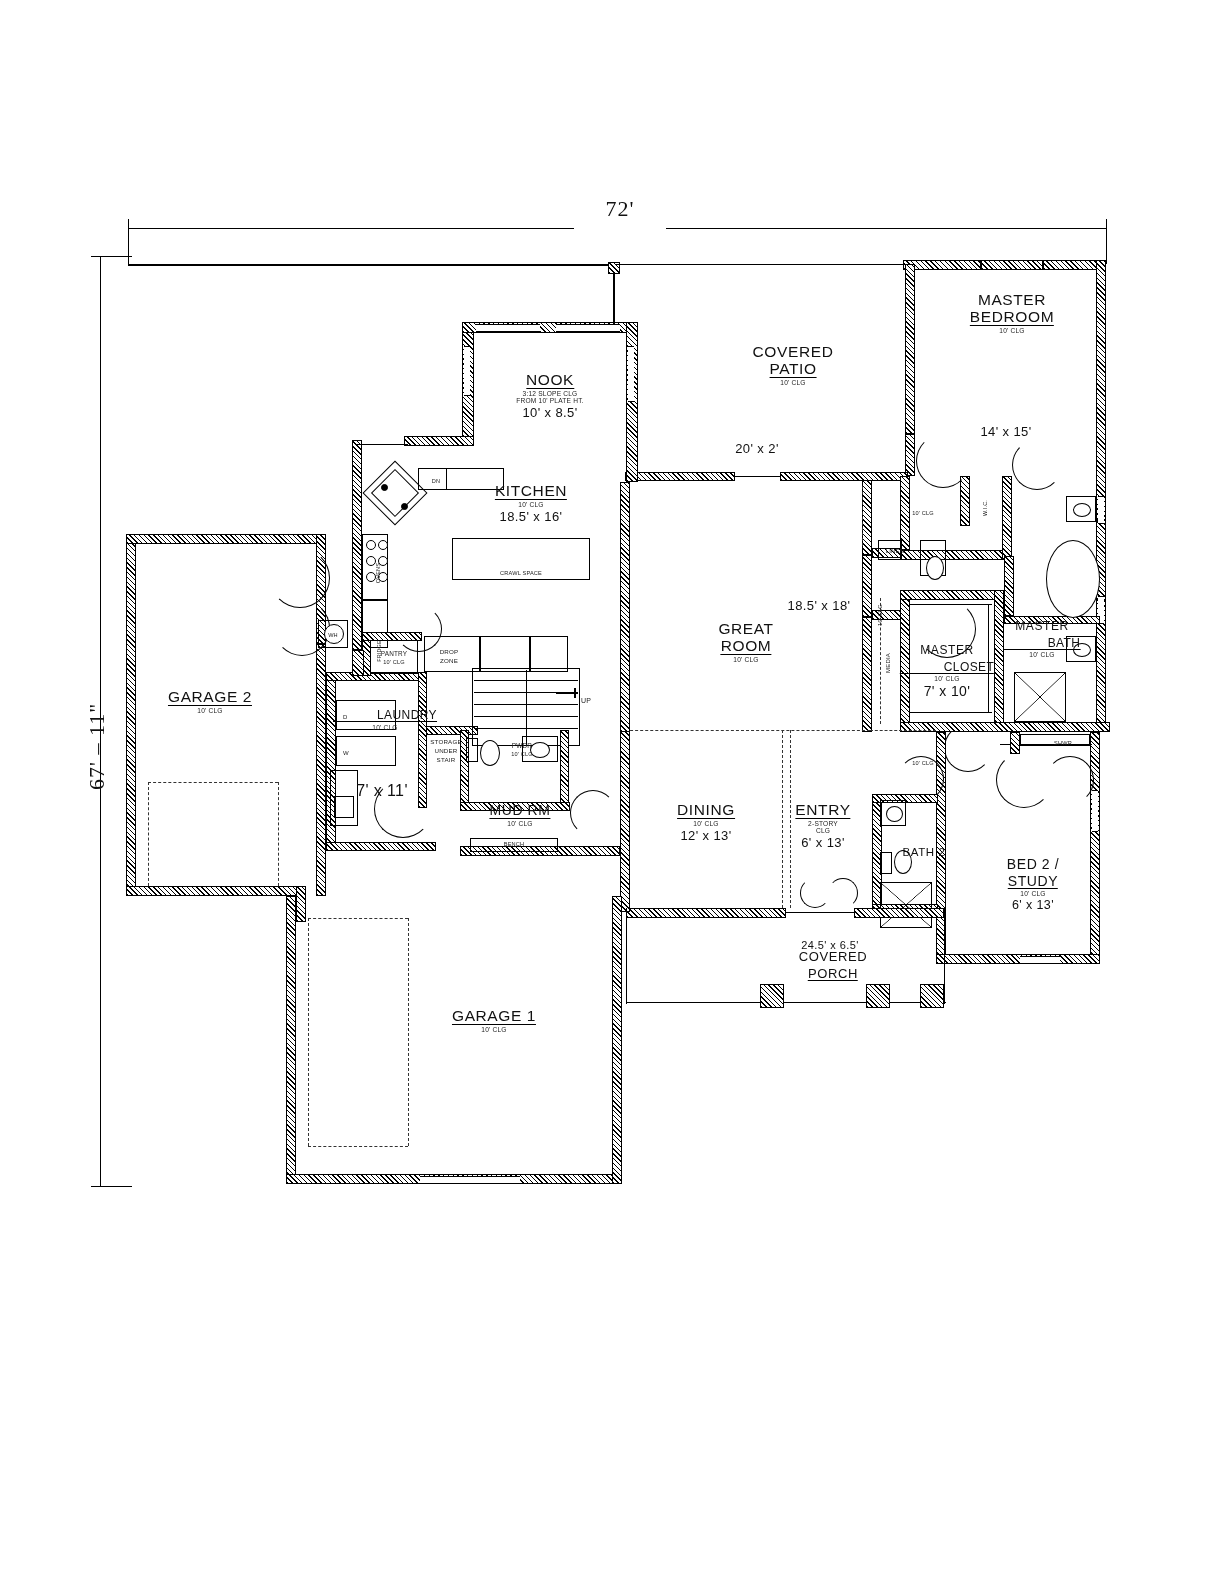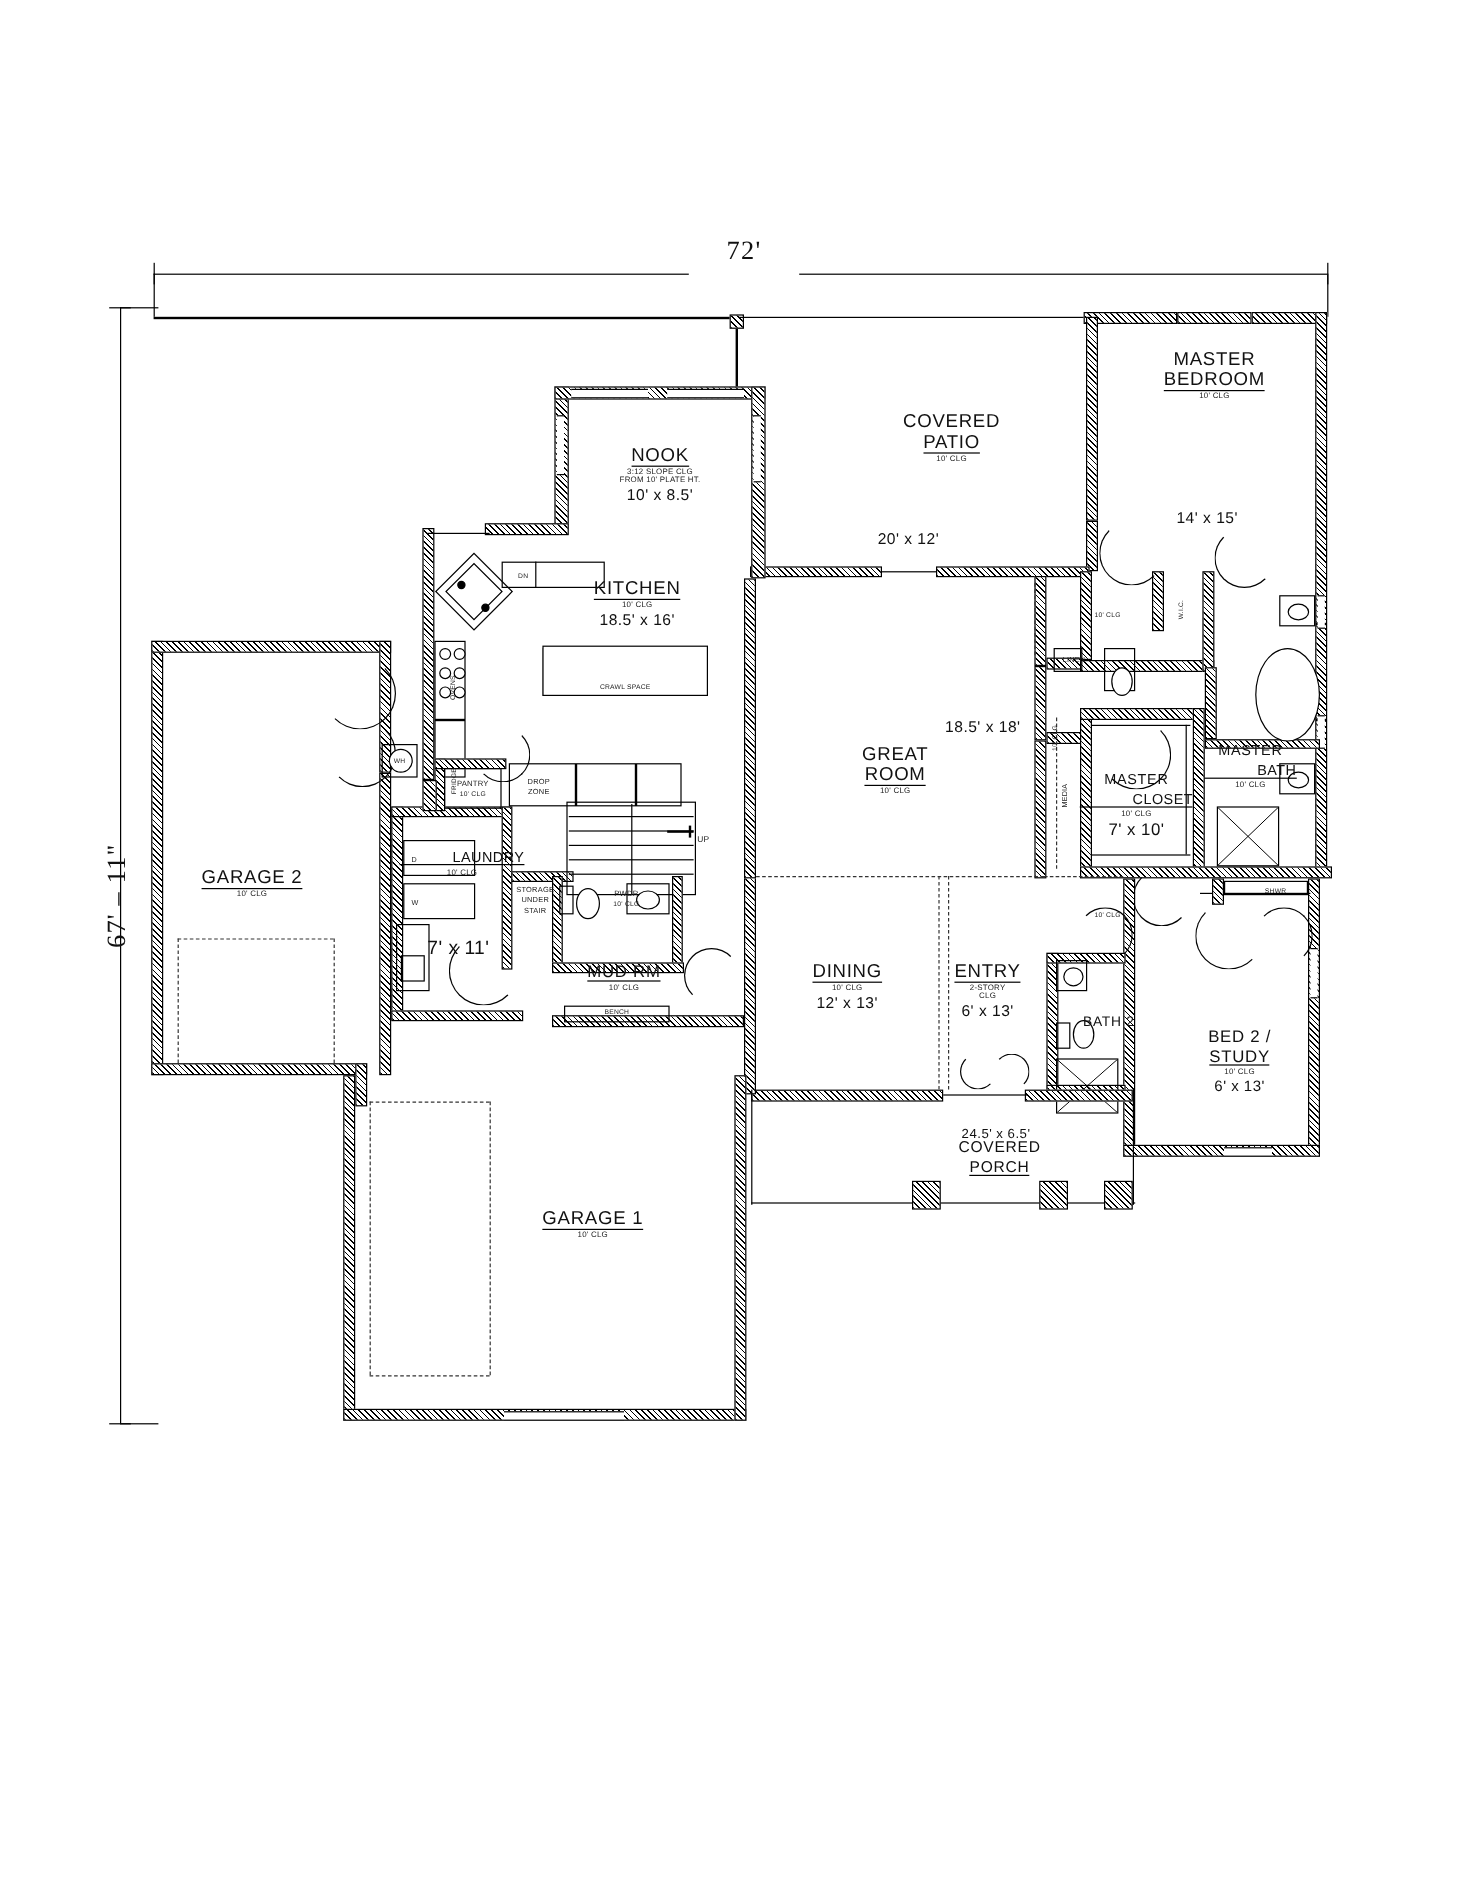--- a/index.html
+++ b/index.html
@@ -303,21 +303,21 @@
   <div class="tiny" style="left:436px;top:478px;">DN</div>
   <div class="tiny" style="left:378px;top:570px;transform:translateX(-50%) rotate(-90deg);">OVENS</div>
   <div class="tiny" style="left:333px;top:632px;">WH</div>
 
   <div class="lbl" style="left:793px;top:344px;">
     <span class="rm-name2">COVERED</span><br>
     <span class="rm-name">PATIO</span>
     <span class="rm-sub">10' CLG</span>
   </div>
   <div class="lbl" style="left:757px;top:441px;">
-    <span class="rm-dim">20' x 12'</span>
+    <span class="rm-dim">20' x 2'</span>
   </div>
 
   <div class="lbl" style="left:1012px;top:292px;">
     <span class="rm-name2">MASTER</span><br>
     <span class="rm-name">BEDROOM</span>
     <span class="rm-sub">10' CLG</span>
   </div>
   <div class="lbl" style="left:1006px;top:424px;">
     <span class="rm-dim">14' x 15'</span>
   </div>
@@ -383,21 +383,21 @@
   <div class="tiny" style="left:514px;top:841px;">BENCH</div>
 
   <div class="lbl" style="left:833px;top:948px;">
     <span class="rm-name2" style="font-size:13px;">COVERED</span><br>
     <span class="rm-name" style="font-size:13px;">PORCH</span>
   </div>
   <div class="lbl" style="left:830px;top:939px;">
     <span class="rm-dim" style="font-size:11px;">24.5' x 6.5'</span>
   </div>
 
-  <div class="lbl" style="left:210px;top:724px;">
+  <div class="lbl" style="left:210px;top:689px;">
     <span class="rm-name">GARAGE 2</span>
     <span class="rm-sub">10' CLG</span>
   </div>
 
   <div class="lbl" style="left:494px;top:1008px;">
     <span class="rm-name">GARAGE 1</span>
     <span class="rm-sub">10' CLG</span>
   </div>
 
   <div class="tiny" style="left:394px;top:650px;font-size:6.4px;">PANTRY</div>

